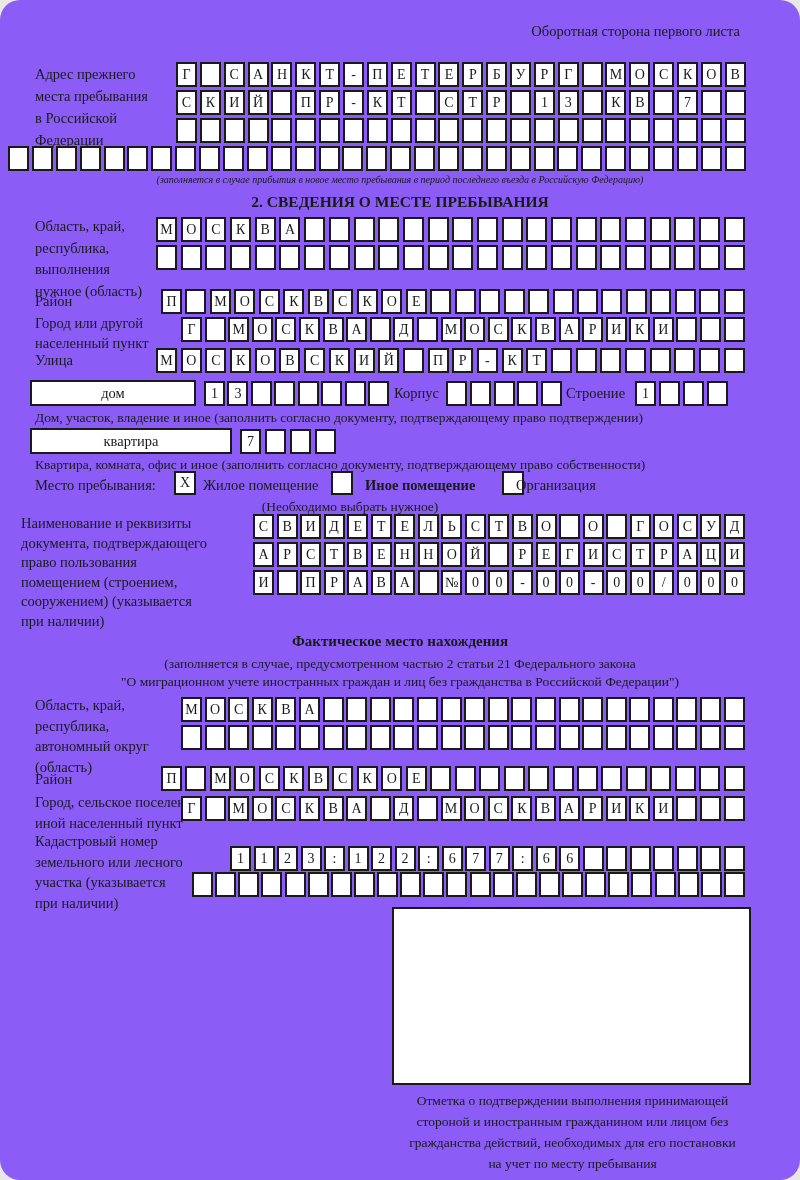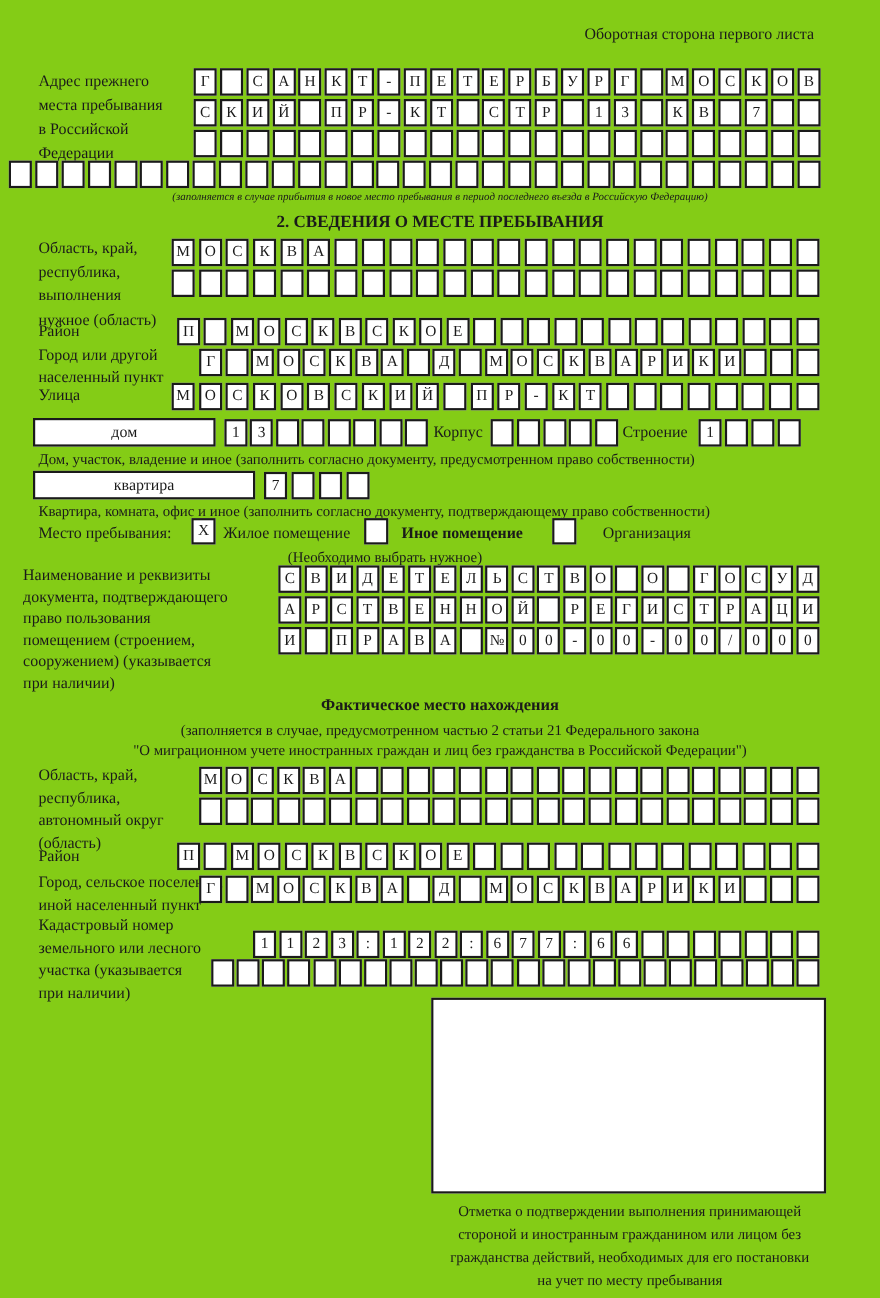--- a/index.html
+++ b/index.html
@@ -1,20 +1,21 @@
 <!DOCTYPE html>
 <html><head>
 <meta charset="utf-8">
 <style>
   html,body{margin:0;padding:0;background:#e8e8e8;}
   #page{
     position:relative;width:800px;height:1180px;margin:0 auto;
-    background:#84cc16;color:#1a1a1a;
+    background:#8b5cf6;color:#1a1a1a;
     font-family:"Liberation Serif","DejaVu Serif",serif;
     overflow:hidden;
+    border-radius:20px;
   }
   .lbl{position:absolute;font-size:14.5px;line-height:22px;white-space:nowrap;}
   .cap{position:absolute;font-size:13.5px;line-height:17px;white-space:nowrap;}
   .center{left:0;width:800px;text-align:center;white-space:normal;}
   .hdr{position:absolute;font-weight:bold;font-size:15.5px;}
   .cellrow{position:absolute;display:flex;justify-content:space-between;}
   .cell{
     box-sizing:border-box;width:21px;height:25px;flex:0 0 21px;
     border:2px solid #1a1a1a;display:flex;align-items:center;justify-content:center;
     font-size:14px;line-height:1;background:#fff;
@@ -62,21 +63,21 @@
   #kv-box{top:428px;left:30px;width:202px;}
   #kv-cells{top:429px;left:240px;width:96px;}
   #kv-cap{top:456px;left:35px;}
 
   #mesto-label{top:474px;left:35px;}
   #chk0{top:471px;left:174px;}
   #opt0{top:474px;left:203px;}
   #chk1{top:471px;left:331px;}
   #opt1{top:474px;left:365px;font-weight:bold;}
   #chk2{top:471px;left:502px;}
-  #opt2{top:474px;left:548px;}
+  #opt2{top:474px;left:516px;}
   #mesto-note{top:498px;left:180px;width:340px;text-align:center;}
 
   #doc-label{top:514px;left:21px;line-height:19.5px;}
   #doc0{top:514px;left:253px;width:492px;}
   #doc1{top:542px;left:253px;width:492px;}
   #doc2{top:570px;left:253px;width:492px;}
 
   #f-title{top:633px;left:0;width:800px;text-align:center;font-size:15px;}
   #f-cap{top:655px;line-height:17.5px;}
 
@@ -392,21 +393,21 @@
       <span class="cell"></span>
       <span class="cell"></span>
     </div>
   <div id="stroenie-label" class="lbl">Строение</div>
   <div id="stroenie-cells" class="cellrow">
       <span class="cell">1</span>
       <span class="cell"></span>
       <span class="cell"></span>
       <span class="cell"></span>
     </div>
-  <div id="dom-cap" class="cap">Дом, участок, владение и иное (заполнить согласно документу, предусмотренном право собственности)</div>
+  <div id="dom-cap" class="cap">Дом, участок, владение и иное (заполнить согласно документу, подтверждающему право подтверждении)</div>
 
   <div id="kv-box" class="wbox">
     <span>квартира</span>
   </div>
   <div id="kv-cells" class="cellrow">
       <span class="cell">7</span>
       <span class="cell"></span>
       <span class="cell"></span>
       <span class="cell"></span>
     </div>

